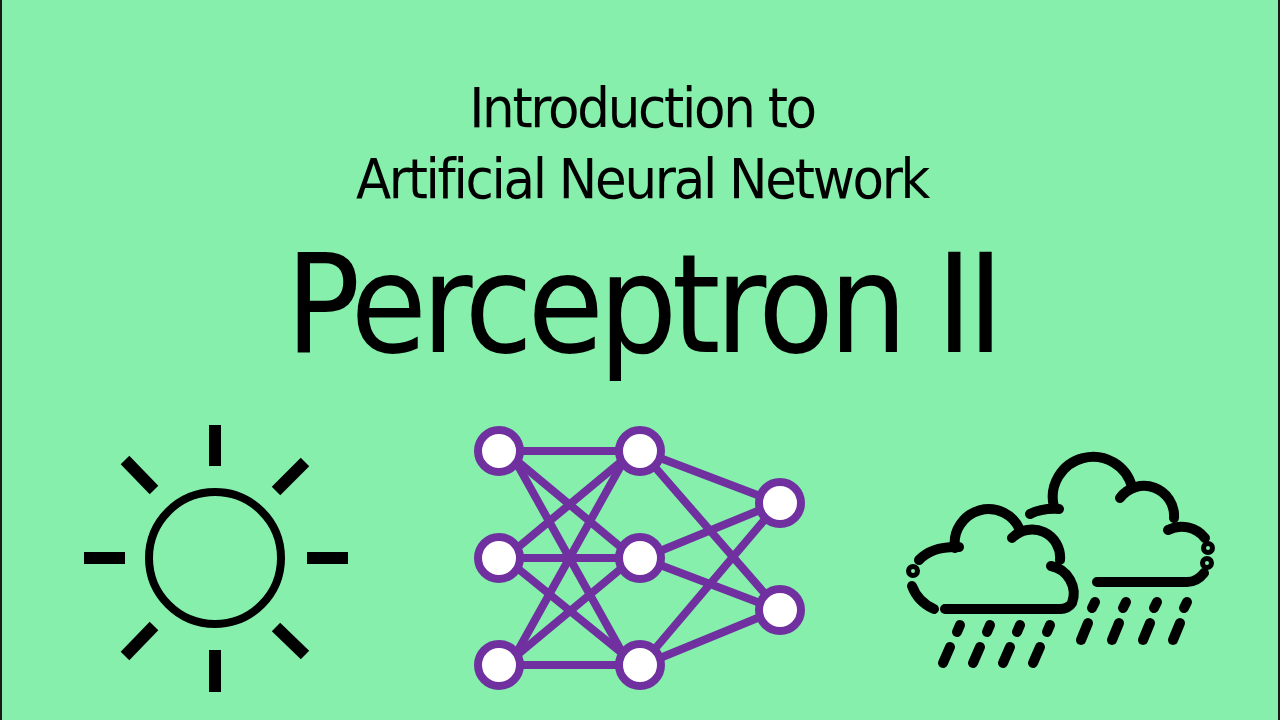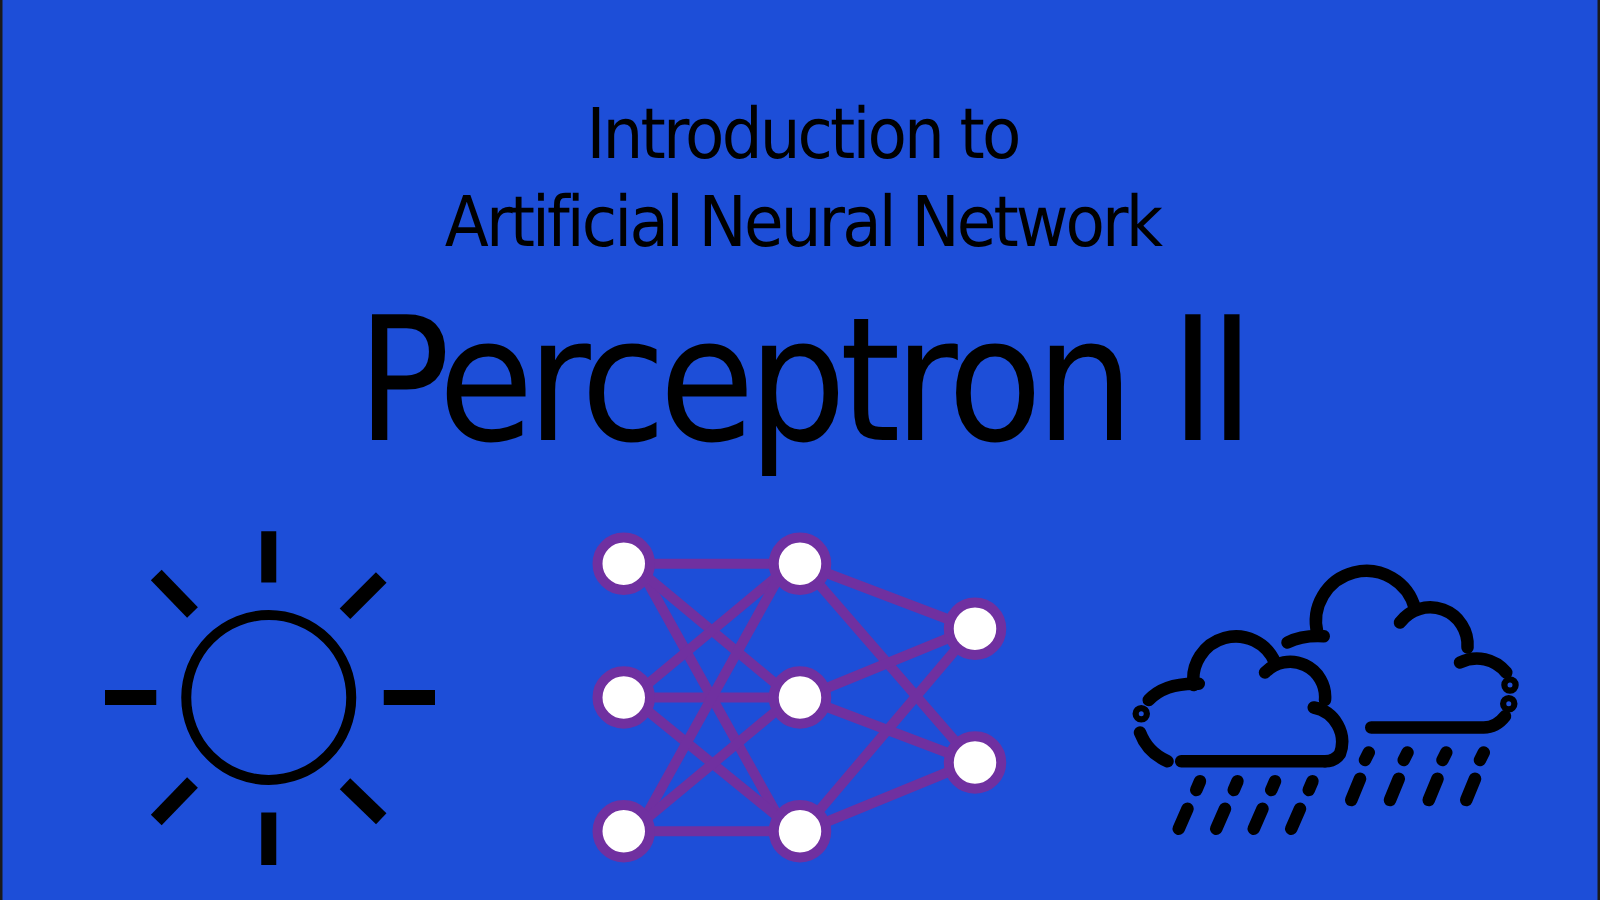--- a/index.html
+++ b/index.html
@@ -14,21 +14,21 @@
       overflow: hidden;
       font-family: "Liberation Sans", "DejaVu Sans", sans-serif;
     }
     .frame {
       position: absolute;
       left: 0; top: 0;
       width: 1280px; height: 720px;
       box-sizing: border-box;
       border-left: 2px solid #1a1a1a;
       border-right: 2px solid #1a1a1a;
-      background: #1d4ed8;
+      background: #86efac;
     }
     .subtitle {
       position: absolute;
       left: 0;
       width: 1280px;
       text-align: center;
       color: #000000;
       font-family: "DejaVu Sans", sans-serif;
       font-size: 56px;
       letter-spacing: -2.5px;

